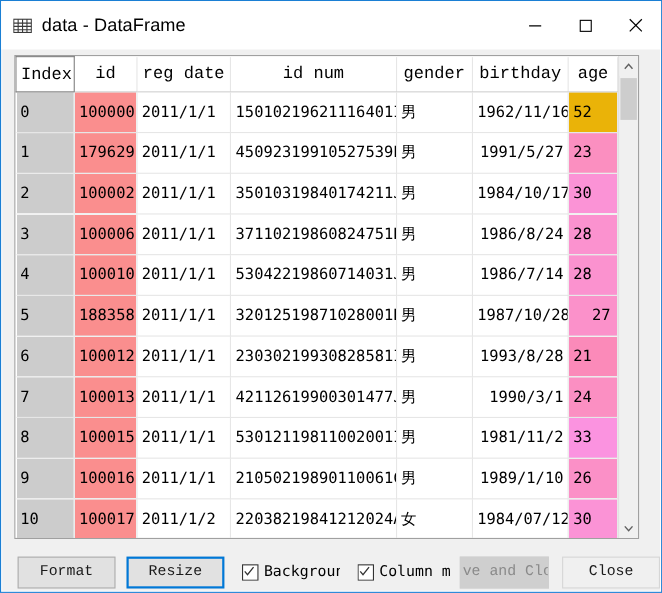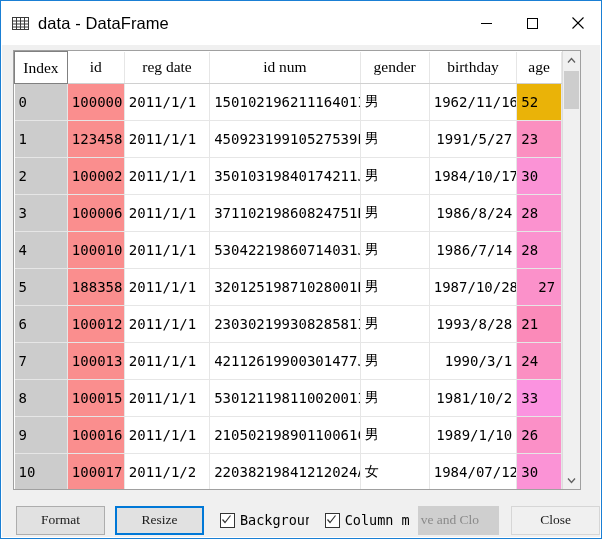--- a/index.html
+++ b/index.html
@@ -101,21 +101,21 @@
     box-sizing: border-box;
     overflow: hidden;
     white-space: nowrap;
     font-size: 14px;
     color: #000000;
   }
   table.grid thead th {
     height: 32px;
     background: #ffffff;
     border-bottom: 1px solid #d0d0d0;
-    font-family: Liberation Serif, serif;
+    font-family: Liberation Mono, monospace;
     font-size: 15.5px;
     font-weight: normal;
     text-align: center;
     color: #000;
   }
   table.grid thead th.sel {
     border: 1px solid #808080;
     background: #ffffff;
   }
   
@@ -194,21 +194,21 @@
     height: 40px;
     display: flex;
     align-items: center;
     padding-left: 14px;
   }
   .btn {
     box-sizing: border-box;
     height: 29px;
     background: #e1e1e1;
     border: 1px solid #adadad;
-    font-family: Liberation Serif, serif;
+    font-family: Liberation Mono, monospace;
     font-size: 13.5px;
     color: #1a1a1a;
     display: flex;
     align-items: center;
     justify-content: center;
     cursor: default;
     white-space: nowrap;
     overflow: hidden;
   }
   .btn.format { width: 94px; }
@@ -328,21 +328,21 @@
                 <td class="index-cell" style="background: rgb(204, 204, 204);">0</td>
                 <td class="id-cell" style="background: rgb(250, 142, 142);">100000</td>
                 <td class="reg-cell">2011/1/1</td>
                 <td class="num-cell">15010219621116401I</td>
                 <td class="gen-cell">男</td>
                 <td class="bday-cell">1962/11/16</td>
                 <td class="age-cell" style="background: #eab308;">52</td>
               </tr>
               <tr>
                 <td class="index-cell" style="background: rgb(204, 204, 204);">1</td>
-                <td class="id-cell" style="background: rgb(250, 142, 142);">123458</td>
+                <td class="id-cell" style="background: rgb(250, 142, 142);">179629</td>
                 <td class="reg-cell">2011/1/1</td>
                 <td class="num-cell">45092319910527539E</td>
                 <td class="gen-cell">男</td>
                 <td class="bday-cell">1991/5/27</td>
                 <td class="age-cell" style="background: rgb(251, 143, 192);">23</td>
               </tr>
               <tr>
                 <td class="index-cell" style="background: rgb(204, 204, 204);">2</td>
                 <td class="id-cell" style="background: rgb(250, 142, 142);">100002</td>
                 <td class="reg-cell">2011/1/1</td>
@@ -395,21 +395,21 @@
                 <td class="gen-cell">男</td>
                 <td class="bday-cell">1990/3/1</td>
                 <td class="age-cell" style="background: rgb(251, 143, 194);">24</td>
               </tr>
               <tr>
                 <td class="index-cell" style="background: rgb(204, 204, 204);">8</td>
                 <td class="id-cell" style="background: rgb(250, 142, 142);">100015</td>
                 <td class="reg-cell">2011/1/1</td>
                 <td class="num-cell">53012119811002001I</td>
                 <td class="gen-cell">男</td>
-                <td class="bday-cell">1981/10/2</td>
+                <td class="bday-cell">1981/11/2</td>
                 <td class="age-cell" style="background: rgb(251, 147, 224);">33</td>
               </tr>
               <tr>
                 <td class="index-cell" style="background: rgb(204, 204, 204);">9</td>
                 <td class="id-cell" style="background: rgb(250, 142, 142);">100016</td>
                 <td class="reg-cell">2011/1/1</td>
                 <td class="num-cell">21050219890110061C</td>
                 <td class="gen-cell">男</td>
                 <td class="bday-cell">1989/1/10</td>
                 <td class="age-cell" style="background: rgb(251, 144, 199);">26</td>

